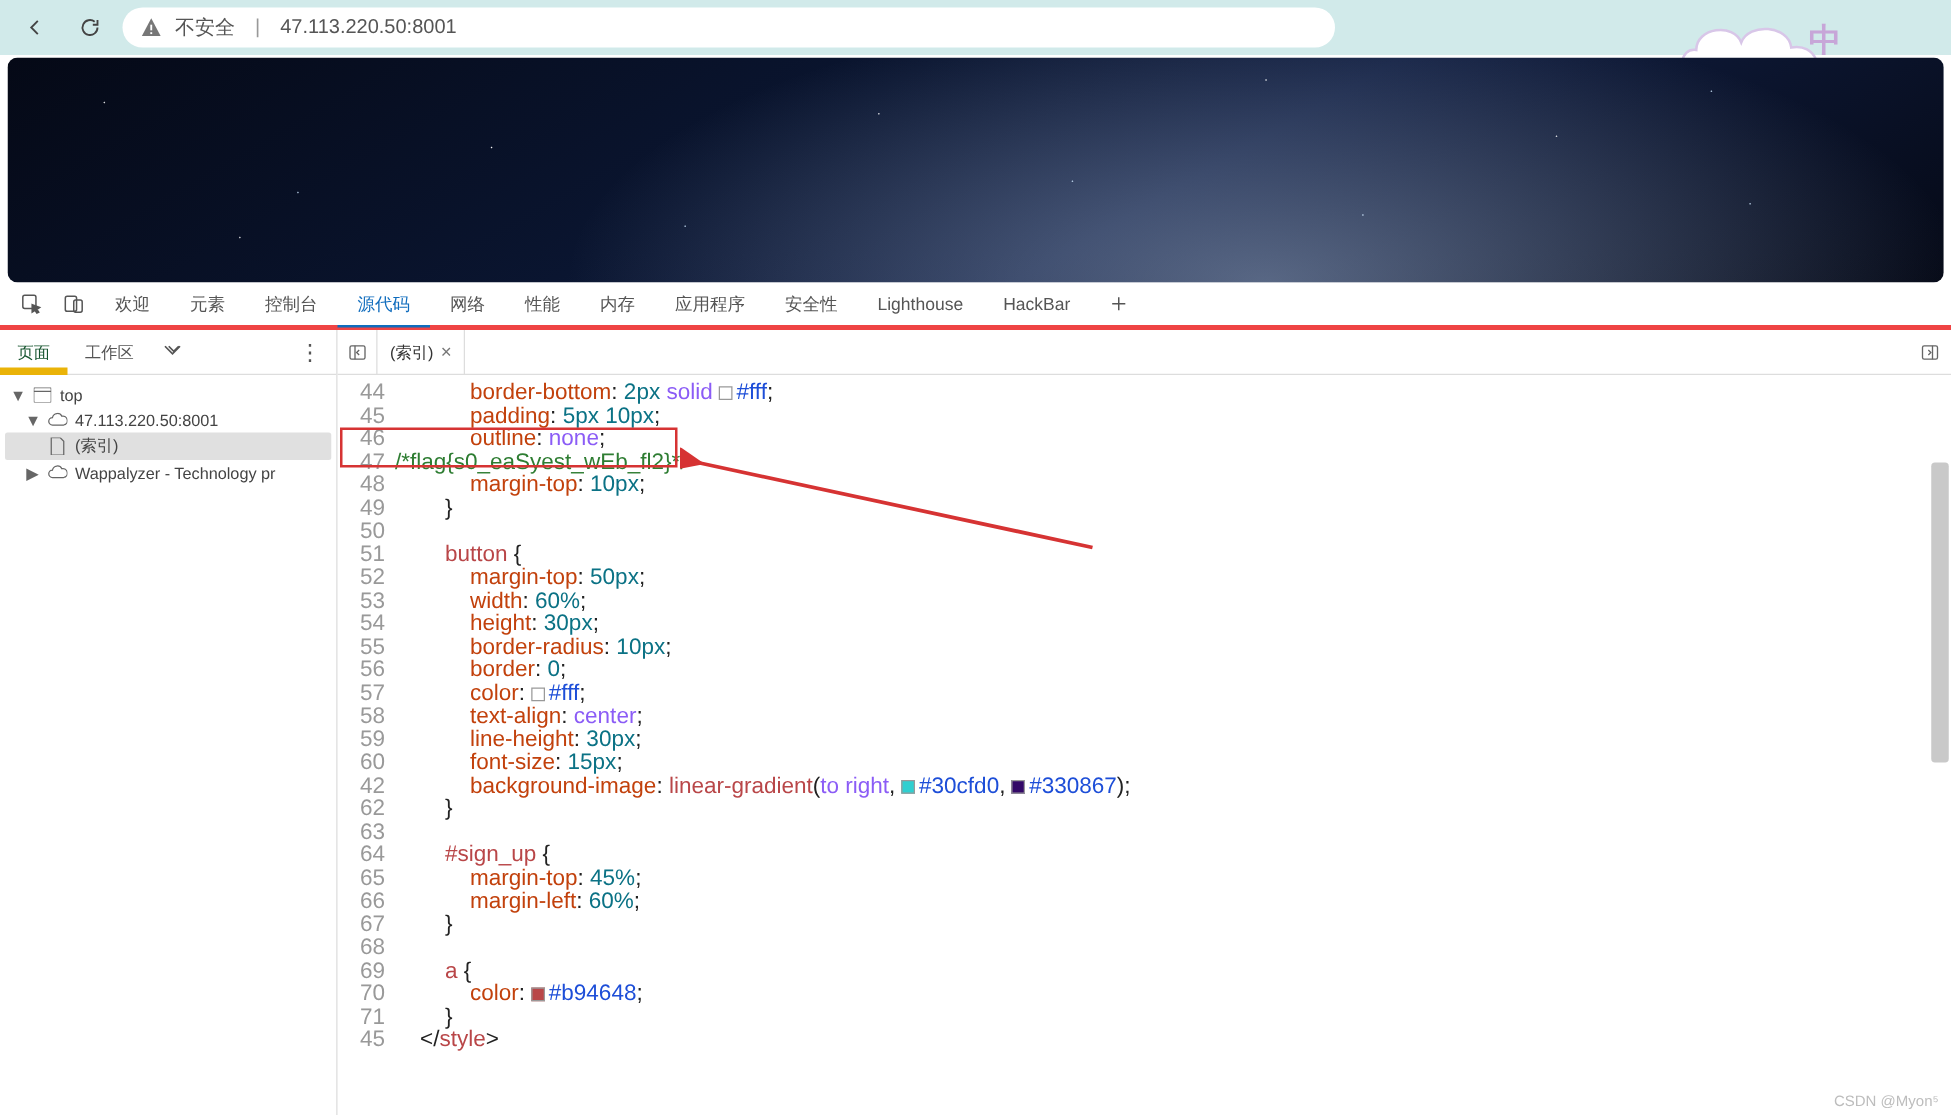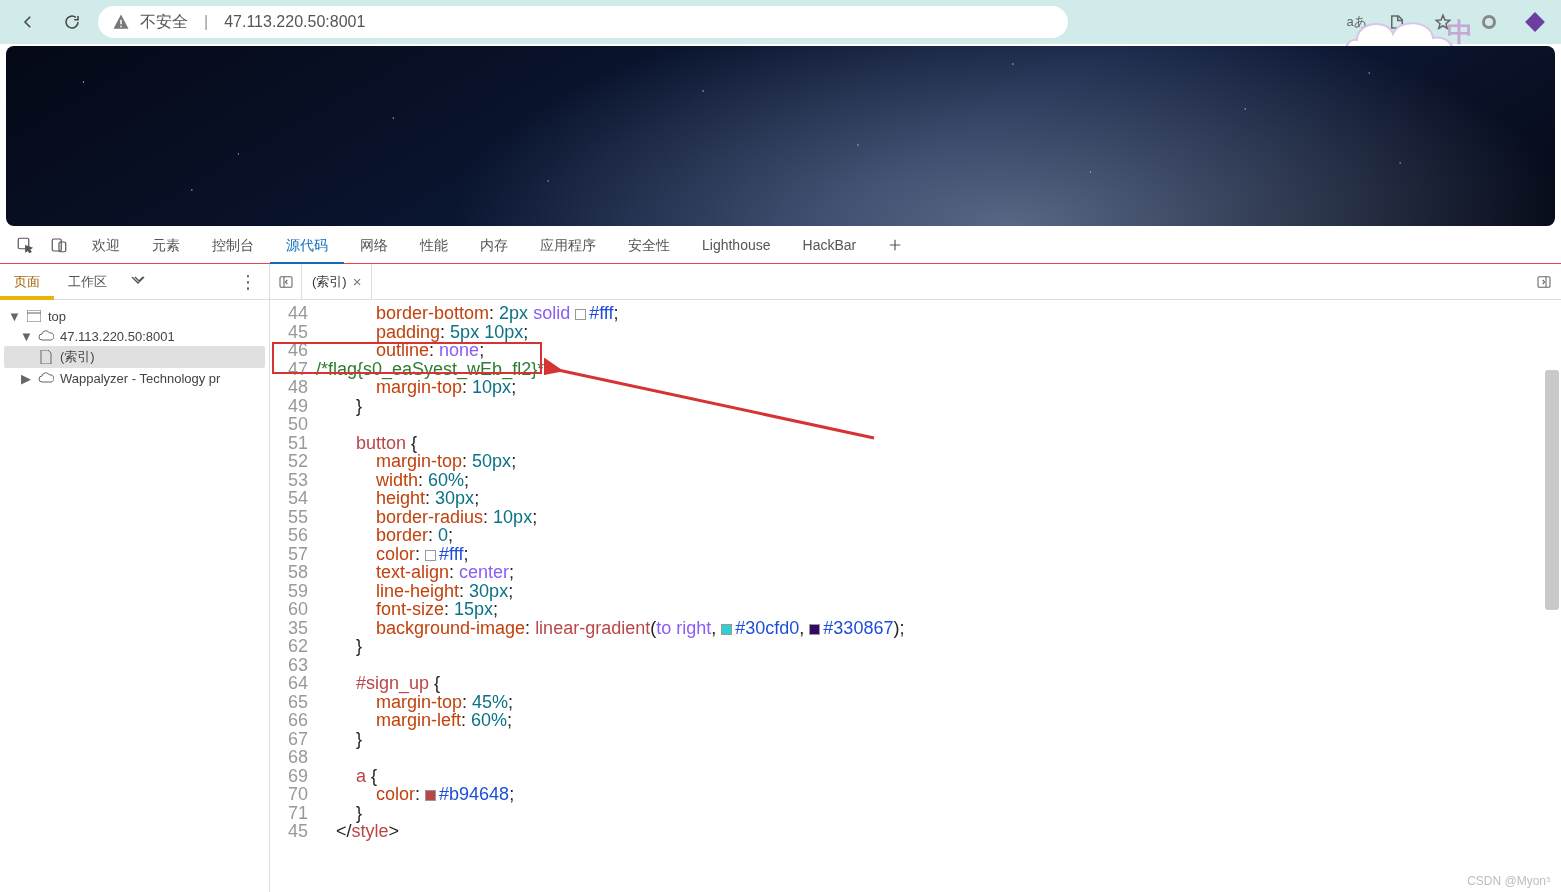--- a/index.html
+++ b/index.html
@@ -37,32 +37,32 @@
   radial-gradient(1px 1px at 80% 35%, #fff, transparent),
   radial-gradient(1px 1px at 90% 65%, #cfe8ff, transparent),
   radial-gradient(1px 1px at 12% 80%, #fff, transparent),
   radial-gradient(1px 1px at 88% 15%, #cfe8ff, transparent),
   radial-gradient(ellipse 800px 320px at 65% 100%, rgba(180,200,230,.45), transparent 70%),
   linear-gradient(150deg,#050916 0%, #0a1530 40%, #101d3f 60%, #050916 100%);
   position:relative; overflow:hidden;
 }
 
 
-.dt-tabs { height:38px; border-bottom:1px solid #ef4444; display:flex; align-items:center; padding:0 8px; gap:0; font-size:14px; color:#555; }
+.dt-tabs { height:38px; border-bottom:4px solid #ef4444; display:flex; align-items:center; padding:0 8px; gap:0; font-size:14px; color:#555; }
 .dt-tabs .ico { width:34px; height:34px; display:flex; align-items:center; justify-content:center; }
 .dt-tabs .ico svg { width:18px; height:18px; stroke:#555; stroke-width:1.6; fill:none; }
 .dt-tab { padding:0 16px; height:38px; line-height:38px; cursor:pointer; white-space:nowrap; }
 .dt-tab.active { color:#0f6cbd; border-bottom:2px solid #0f6cbd; }
 
 
 .dt-body { display:flex; height:calc(100% - 44px - 182px - 38px); }
 .dt-side { width:270px; border-right:1px solid #ddd; display:flex; flex-direction:column; }
 .side-tabs { height:36px; display:flex; align-items:center; border-bottom:1px solid #ddd; font-size:13px; color:#555; }
 .side-tab { padding:0 14px; height:36px; line-height:36px; cursor:pointer; }
-.side-tab.active { color:#a16207; border-bottom:4px solid #eab308; }
+.side-tab.active { color:#14532d; border-bottom:6px solid #eab308; }
 .side-more { padding:0 10px; cursor:pointer; }
 .side-menu { margin-left:auto; padding:0 12px; cursor:pointer; font-size:18px; color:#555; }
 .tree { padding:6px 4px; font-size:13px; color:#444; }
 .tree-row { display:flex; align-items:center; gap:6px; padding:2px 4px; white-space:nowrap; overflow:hidden; cursor:pointer; }
 .tree-row .tw { width:12px; text-align:center; color:#666; }
 .tree-row .ico { width:16px; height:16px; display:inline-flex; align-items:center; justify-content:center; }
 .tree-row.sel { background:#e0e0e0; border-radius:2px; }
 .indent1 { padding-left:16px; }
 .indent2 { padding-left:34px; }
 
@@ -114,40 +114,20 @@
   </div>
   <div class="omnibox">
     <svg class="warn-ico" viewBox="0 0 24 24">
         <path fill="#777" d="M12 2 2 21h20z"></path>
         <rect x="11" y="9" width="2" height="6" fill="#fff"></rect>
         <rect x="11" y="17" width="2" height="2" fill="#fff"></rect>
       </svg>
     <span>不安全</span>
     <span class="sep">|</span>
     <span>47.113.220.50:8001</span>
-  </div>
-  <div class="chrome-right">
-    <span>aあ</span>
-    <div class="ico">
-        <svg viewBox="0 0 24 24">
-          <path d="M5 4h9l5 5v11H5z"></path>
-          <path d="M13 4v6h6"></path>
-        </svg>
-      </div>
-    <div class="ico">
-        <svg viewBox="0 0 24 24">
-          <path d="M12 3l2.6 6.3 6.4.5-5 4.4 1.6 6.3L12 17l-5.6 3.5L8 14.2l-5-4.4 6.4-.5z"></path>
-        </svg>
-      </div>
-    <div class="ico">
-        <span class="record-dot"></span>
-      </div>
-    <div class="ico">
-        <span class="purple-dia"></span>
-      </div>
   </div>
 
   <div class="floating-badge">
     <svg class="cloud" viewBox="0 0 160 90">
         <path fill="#fff" stroke="#d8c6e8" stroke-width="2" d="M10 60c-8 0-8-22 6-20 0-18 30-22 36-6 6-16 38-14 40 4 20-4 28 20 12 24 10 10-6 24-18 18-6 10-26 10-30 0-10 8-30 4-30-6-12 6-22-6-16-14z"></path>
       </svg>
     <span class="zh1">中</span>
     <span class="zh2">简</span>
     <svg class="shirt" width="26" height="22" viewBox="0 0 26 22">
         <path fill="#83c9e8" d="M4 2l4-2 2 2h6l2-2 4 2 2 5-4 2v13H6V9L2 7z"></path>
@@ -263,21 +243,21 @@
           <div>51</div>
           <div>52</div>
           <div>53</div>
           <div>54</div>
           <div>55</div>
           <div>56</div>
           <div>57</div>
           <div>58</div>
           <div>59</div>
           <div>60</div>
-          <div>35</div>
+          <div>42</div>
           <div>62</div>
           <div>63</div>
           <div>64</div>
           <div>65</div>
           <div>66</div>
           <div>67</div>
           <div>68</div>
           <div>69</div>
           <div>70</div>
           <div>71</div>

